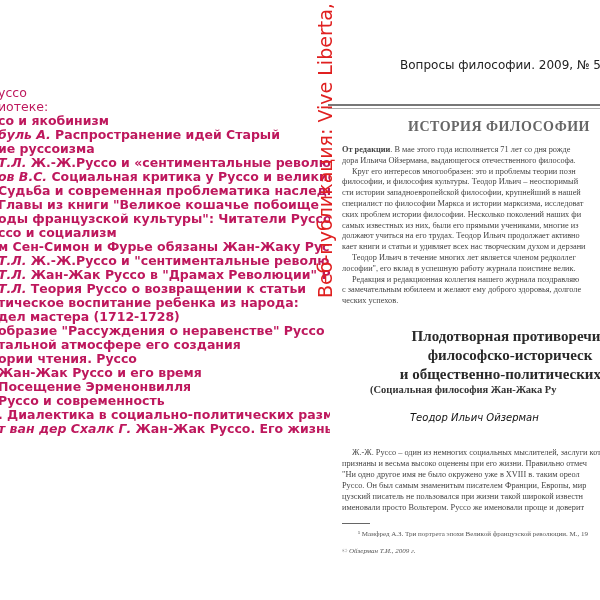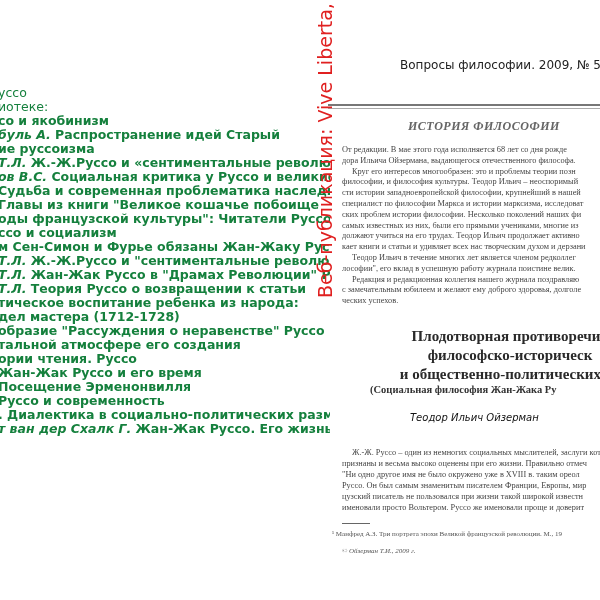--- a/index.html
+++ b/index.html
@@ -12,21 +12,21 @@
       position: relative;
     }
     .left-panel {
       position: absolute;
       left: 0;
       top: 0;
       width: 330px;
       height: 452px;
       overflow: hidden;
       font-family: "DejaVu Sans", sans-serif;
-      color: #15803d;
+      color: #be185d;
     }
     .left-line {
       position: absolute;
       left: -2px;
       white-space: nowrap;
       font-size: 12.5px;
       line-height: 14px;
       font-weight: bold;
     }
     .left-line.normal { font-weight: normal; }
@@ -56,38 +56,37 @@
       top: 104px;
       width: 280px;
       height: 2px;
       border-top: 2px solid #777;
       border-bottom: 1px solid #aaa;
     }
     .section-title {
       position: absolute;
       left: 80px;
       top: 119px;
-      font-style: italic;
-      font-weight: bold;
-      font-size: 12px;
+      font-weight: bold;
+      font-size: 14px;
       color: #666;
       letter-spacing: 0.5px;
       white-space: nowrap;
     }
     .editorial {
       position: absolute;
       left: 14px;
       top: 145px;
       width: 300px;
       font-size: 8.3px;
       line-height: 10.8px;
       color: #444;
     }
     .editorial p { margin: 0; white-space: nowrap; }
-    .editorial .lead { font-weight: normal; }
+    .editorial .lead { font-weight: bold; }
     .article-title {
       position: absolute;
       left: 22px;
       top: 327px;
       width: 320px;
       text-align: center;
       font-weight: bold;
       font-size: 15px;
       line-height: 19px;
       color: #2a2a2a;
@@ -125,21 +124,21 @@
     .body-text p { margin: 0; white-space: nowrap; }
     .footnote-rule {
       position: absolute;
       left: 14px;
       top: 523px;
       width: 28px;
       border-top: 1px solid #666;
     }
     .footnote {
       position: absolute;
-      left: 4px;
+      left: 30px;
       top: 530px;
       font-size: 7px;
       color: #555;
       white-space: nowrap;
     }
     .copyright {
       position: absolute;
       left: 14px;
       top: 547px;
       font-size: 7px;
@@ -194,21 +193,21 @@
   <div class="left-line" style="top:492px">ения vs Старый Порядок</div>
   <div class="left-line" style="top:506px">nfo/node/31225</div>
 </div>
 
 <div class="right-doc">
   <div class="journal-header">Вопросы философии. 2009, № 5</div>
   <div class="rule"></div>
   <div class="section-title">ИСТОРИЯ ФИЛОСОФИИ</div>
 
   <div class="editorial">
-    <p><span class="lead">От редакции</span><span>. В мае этого года исполняется 68 лет со дня рожде</span></p>
+    <p><span class="lead">От редакции</span><span>. В мае этого года исполняется 71 лет со дня рожде</span></p>
     <p>дора Ильича Ойзермана, выдающегося отечественного философа.</p>
     <p style="padding-left:10px">Круг его интересов многообразен: это и проблемы теории позн</p>
     <p>философии, и философия культуры. Теодор Ильич – неоспоримый</p>
     <p>сти истории западноевропейской философии, крупнейший в нашей</p>
     <p>специалист по философии Маркса и истории марксизма, исследоват</p>
     <p>ских проблем истории философии. Несколько поколений наших фи</p>
     <p>самых известных из них, были его прямыми учениками, многие из</p>
     <p>должают учиться на его трудах. Теодор Ильич продолжает активно</p>
     <p>кает книги и статьи и удивляет всех нас творческим духом и дерзани</p>
     <p style="padding-left:10px">Теодор Ильич в течение многих лет является членом редколлег</p>

